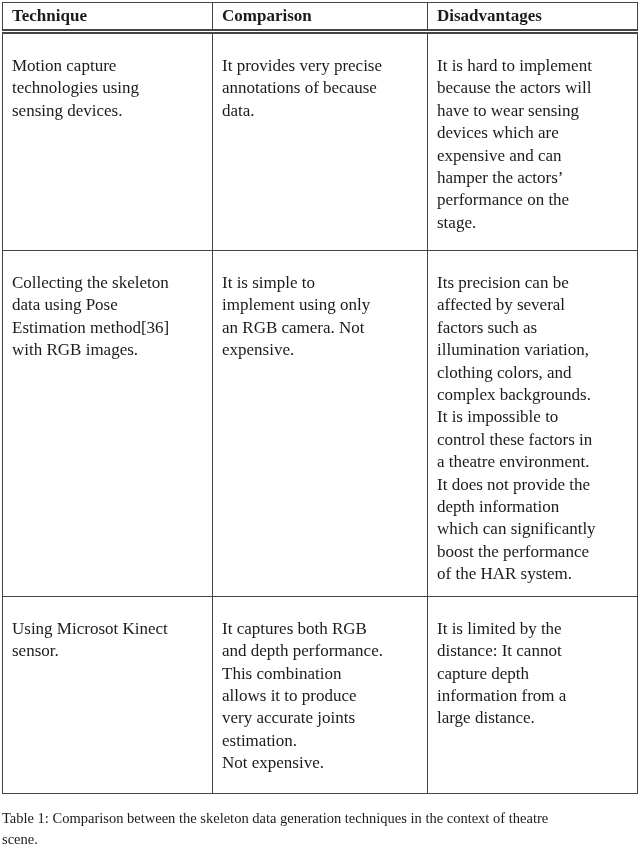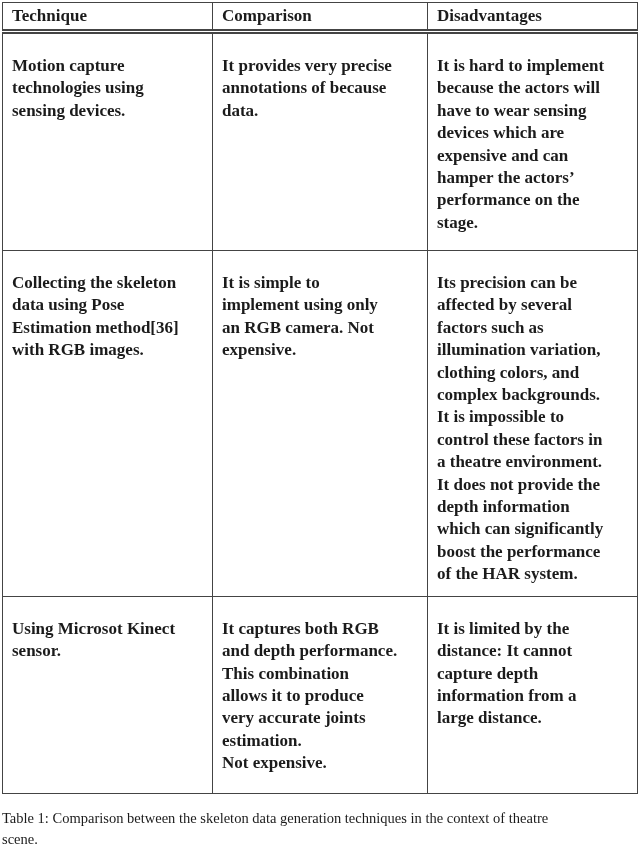--- a/index.html
+++ b/index.html
@@ -25,21 +25,20 @@
     table-layout: fixed;
     width: 635px;
     margin: 2px 0 0 2px;
     background: #ffffff;
   }
   col.c1 { width: 210px; }
   col.c2 { width: 215px; }
   col.c3 { width: 210px; }
   th, td {
     border: 1.5px solid #444444;
-    font-weight: bold;
   }
   th {
     font-weight: bold;
     font-size: 17px;
     line-height: 21px;
     text-align: left;
     padding: 2px 9px 3px 9px;
     border-bottom: 5px double #444444;
   }
   td {

